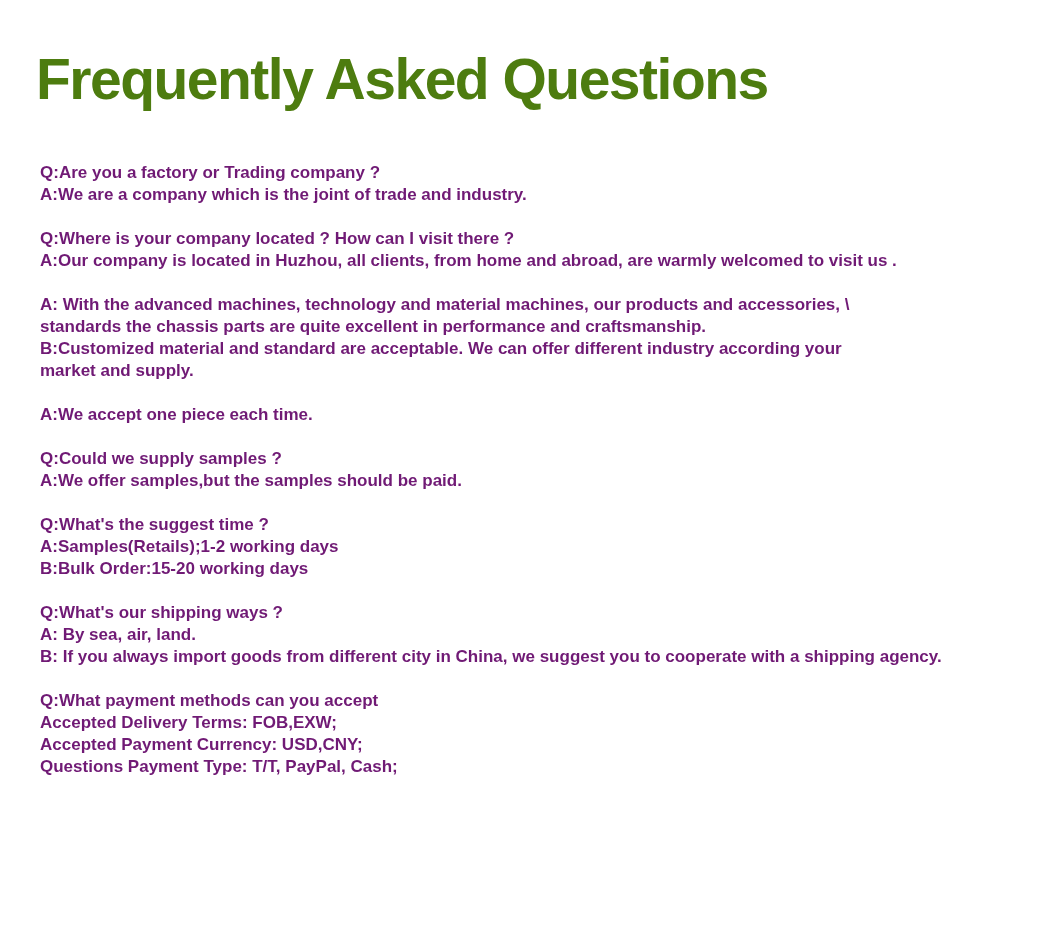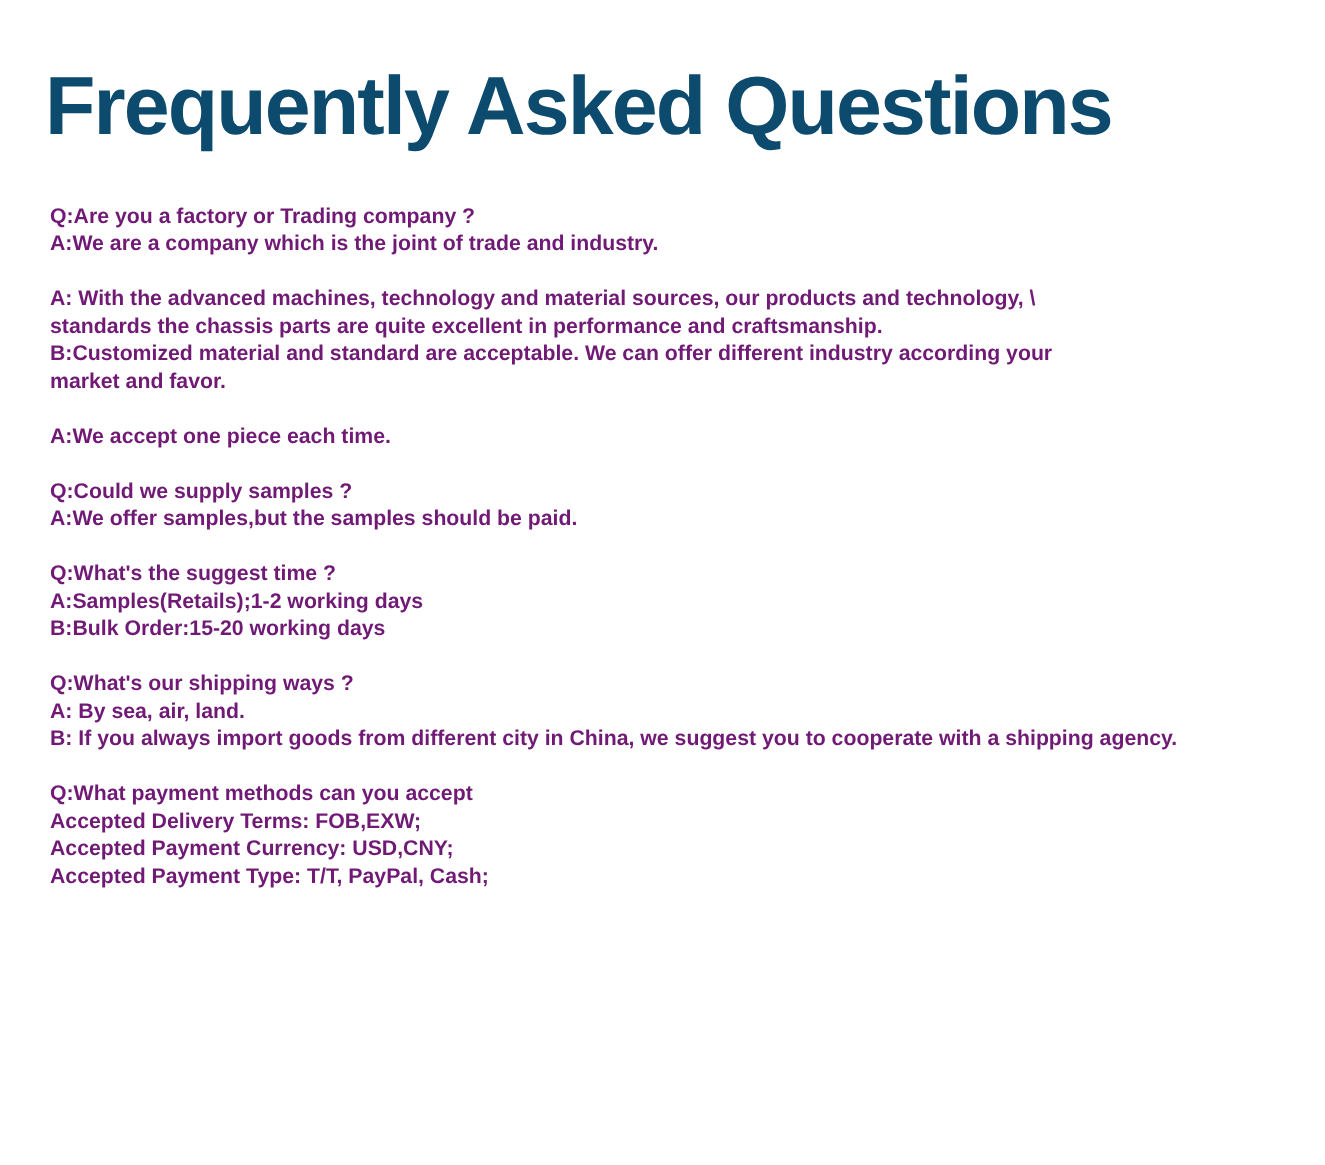--- a/index.html
+++ b/index.html
@@ -19,24 +19,24 @@
     width: 1060px;
     height: 932px;
     background: #ffffff;
     position: relative;
   }
 
   .page-title {
     position: absolute;
     left: 36px;
     top: 48px;
-    font-size: 66px;
+    font-size: 57px;
     font-weight: bold;
     letter-spacing: -1.5px;
-    color: #0c4a6e;
+    color: #4d7c0f;
     line-height: 1.1;
     white-space: nowrap;
   }
 
   .faq-list {
     position: absolute;
     left: 40px;
     top: 162px;
     width: 990px;
   }
@@ -58,24 +58,28 @@
 
 <div class="page">
   <h1 class="page-title">Frequently Asked Questions</h1>
 
   <div class="faq-list">
       <div class="faq-block">
         <div class="faq-line">Q:Are you a factory or Trading company ?</div>
         <div class="faq-line">A:We are a company which is the joint of trade and industry.</div>
       </div>
       <div class="faq-block">
-        <div class="faq-line">A: With the advanced machines, technology and material sources, our products and technology, \</div>
+        <div class="faq-line">Q:Where is your company located ? How can I visit there ?</div>
+        <div class="faq-line">A:Our company is located in Huzhou, all clients, from home and abroad, are warmly welcomed to visit us .</div>
+      </div>
+      <div class="faq-block">
+        <div class="faq-line">A: With the advanced machines, technology and material machines, our products and accessories, \</div>
         <div class="faq-line">standards the chassis parts are quite excellent in performance and craftsmanship.</div>
         <div class="faq-line">B:Customized material and standard are acceptable. We can offer different industry according your</div>
-        <div class="faq-line">market and favor.</div>
+        <div class="faq-line">market and supply.</div>
       </div>
       <div class="faq-block">
         <div class="faq-line">A:We accept one piece each time.</div>
       </div>
       <div class="faq-block">
         <div class="faq-line">Q:Could we supply samples ?</div>
         <div class="faq-line">A:We offer samples,but the samples should be paid.</div>
       </div>
       <div class="faq-block">
         <div class="faq-line">Q:What's the suggest time ?</div>
@@ -84,16 +88,16 @@
       </div>
       <div class="faq-block">
         <div class="faq-line">Q:What's our shipping ways ?</div>
         <div class="faq-line">A: By sea, air, land.</div>
         <div class="faq-line">B: If you always import goods from different city in China, we suggest you to cooperate with a shipping agency.</div>
       </div>
       <div class="faq-block">
         <div class="faq-line">Q:What payment methods can you accept</div>
         <div class="faq-line">Accepted Delivery Terms: FOB,EXW;</div>
         <div class="faq-line">Accepted Payment Currency: USD,CNY;</div>
-        <div class="faq-line">Accepted Payment Type: T/T, PayPal, Cash;</div>
+        <div class="faq-line">Questions Payment Type: T/T, PayPal, Cash;</div>
       </div>
     </div>
 </div>
 
 </body></html>

